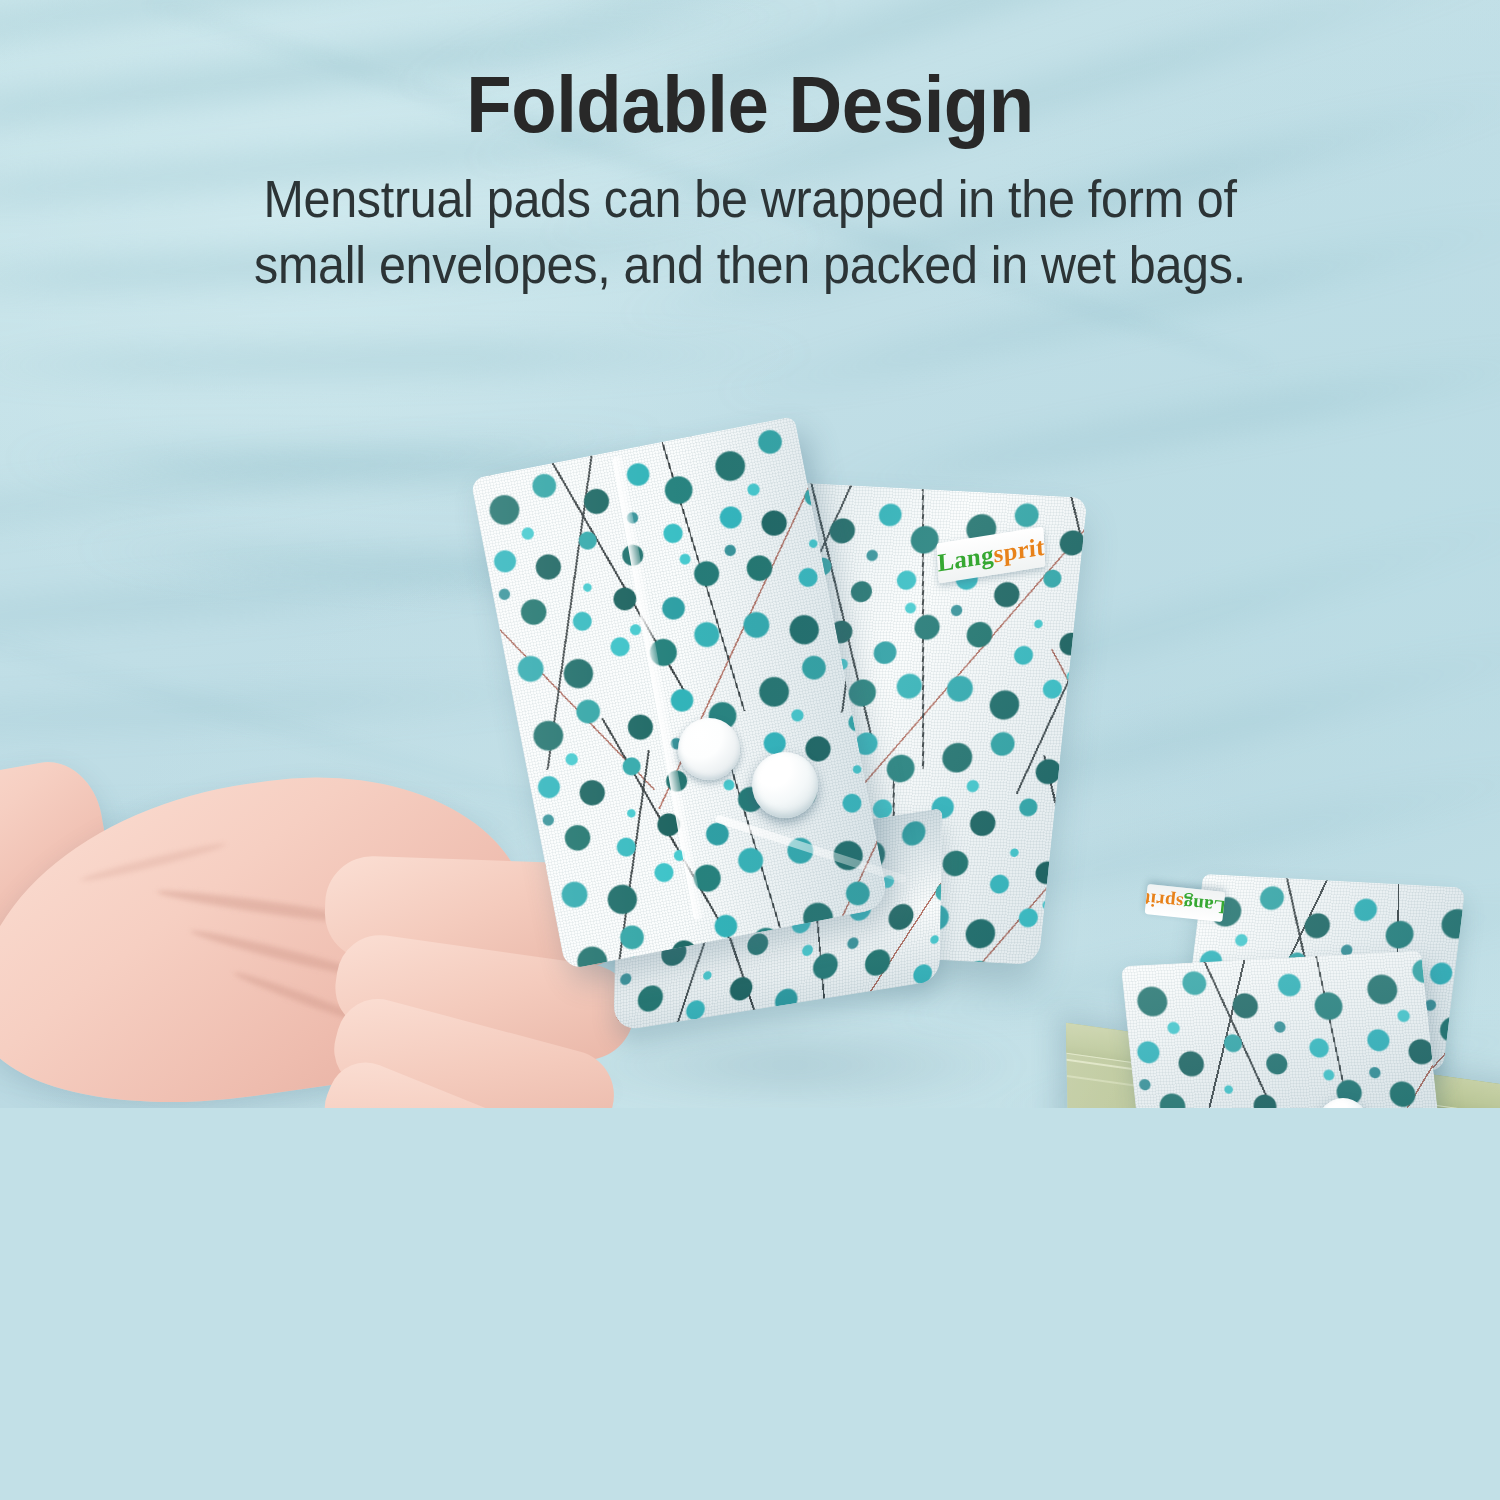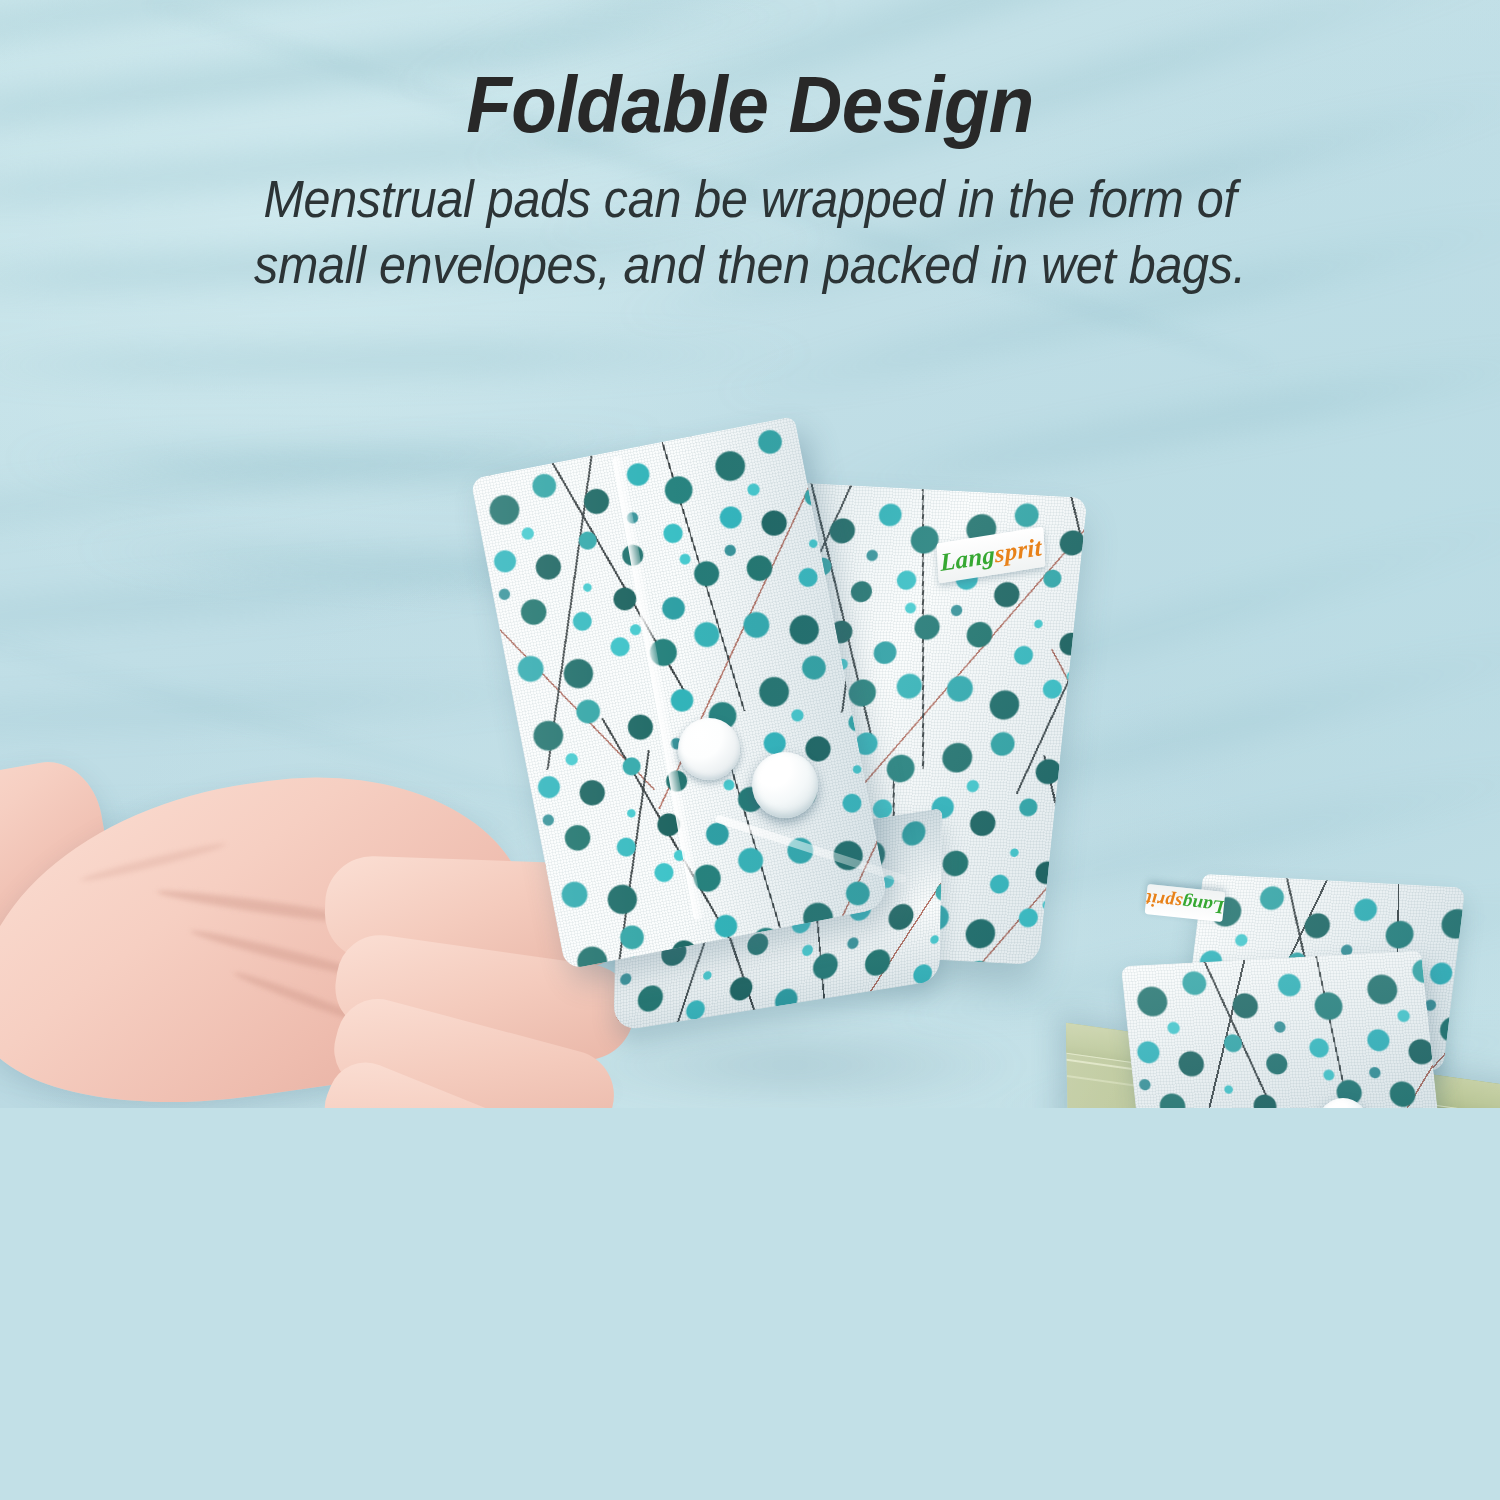--- a/index.html
+++ b/index.html
@@ -2,21 +2,21 @@
 <html><head>
 <meta charset="utf-8">
 <title>Foldable Design</title>
 <style>
   html,body{margin:0;padding:0;}
   body{
     width:1500px;height:1500px;overflow:hidden;
     font-family:"Liberation Sans", sans-serif;
     background:#c2e0e7;
   }
-  #stage{position:relative;width:1500px;height:1108px;overflow:hidden;font-style:italic;}
+  #stage{position:relative;width:1500px;height:1108px;overflow:hidden;}
 
   
   .bg-base{
     position:absolute;inset:0;
     background:
       radial-gradient(ellipse 900px 700px at 20% 18%, #cfe9ee 0%, rgba(207,233,238,0) 60%),
       radial-gradient(ellipse 800px 900px at 92% 45%, #bcdde5 0%, rgba(188,221,229,0) 62%),
       radial-gradient(ellipse 1000px 800px at 45% 95%, #c8e4ea 0%, rgba(200,228,234,0) 65%),
       linear-gradient(160deg, #c9e5ea 0%, #c0dee6 42%, #bad9e2 72%, #c5e2e8 100%);
   }

